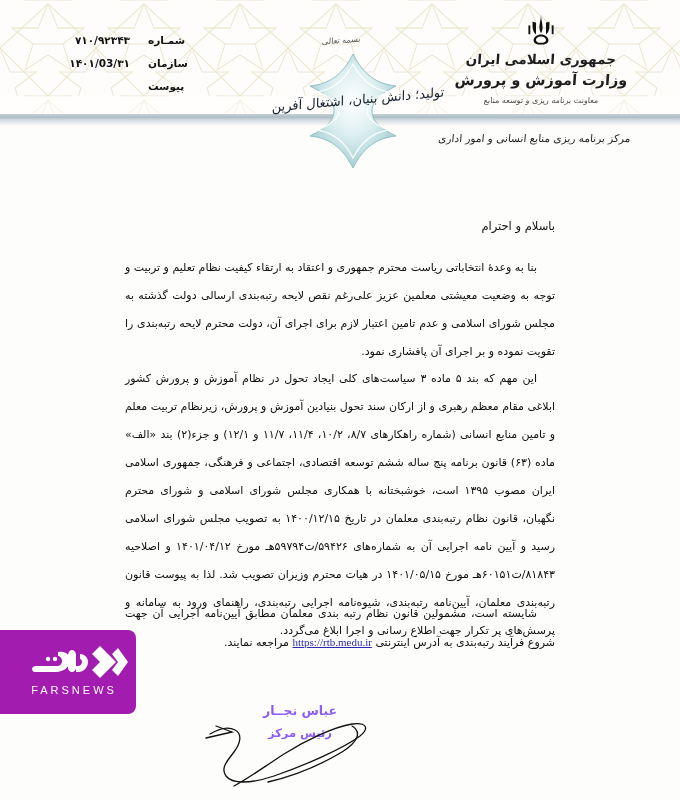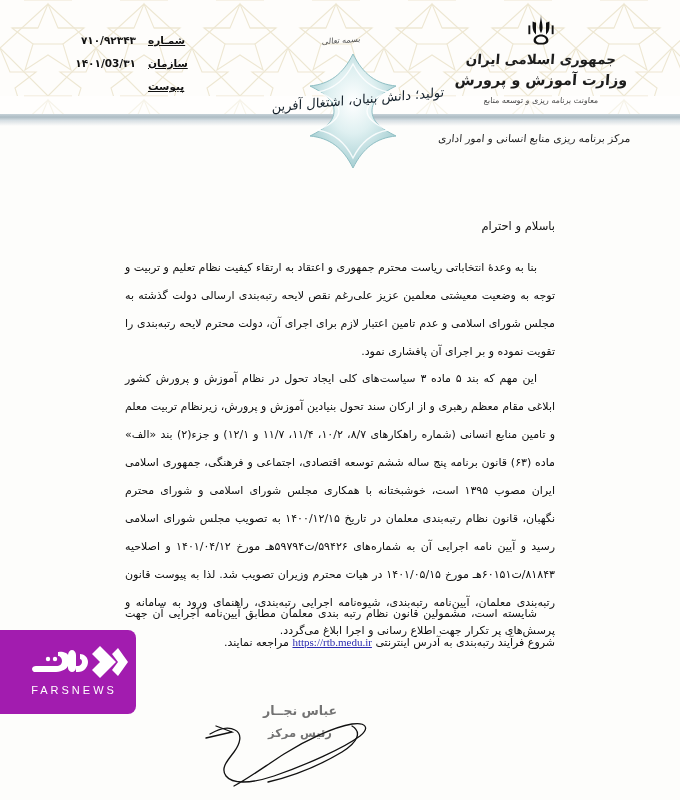--- a/index.html
+++ b/index.html
@@ -105,24 +105,23 @@
     display: flex;
     justify-content: flex-start;
     align-items: baseline;
     margin-bottom: 11px;
     direction: rtl;
   }
   .meta-label {
     width: 66px;
     text-align: left;
     letter-spacing: 1.2px;
-    text-decoration: underline;
   }
   .meta-value {
-    margin-right: 12px;
+    margin-right: 18px;
     letter-spacing: .4px;
   }
 
   
   #besmeh {
     position: absolute;
     left: 322px;
     top: 36px;
     font-size: 8px;
     color: #333;
@@ -193,21 +192,21 @@
 
   
   #signature {
     position: absolute;
     right: 300px;
     top: 700px;
     width: 160px;
     text-align: center;
     font-size: 12.5px;
     font-weight: bold;
-    color: #737373;
+    color: #8b5cf6;
     line-height: 22px;
   }
   #sign-name { letter-spacing: .5px; }
   #sign-title { font-size: 11.5px; }
   #sign-mark {
     position: absolute;
     right: 268px;
     top: 712px;
     width: 210px;
     height: 82px;

